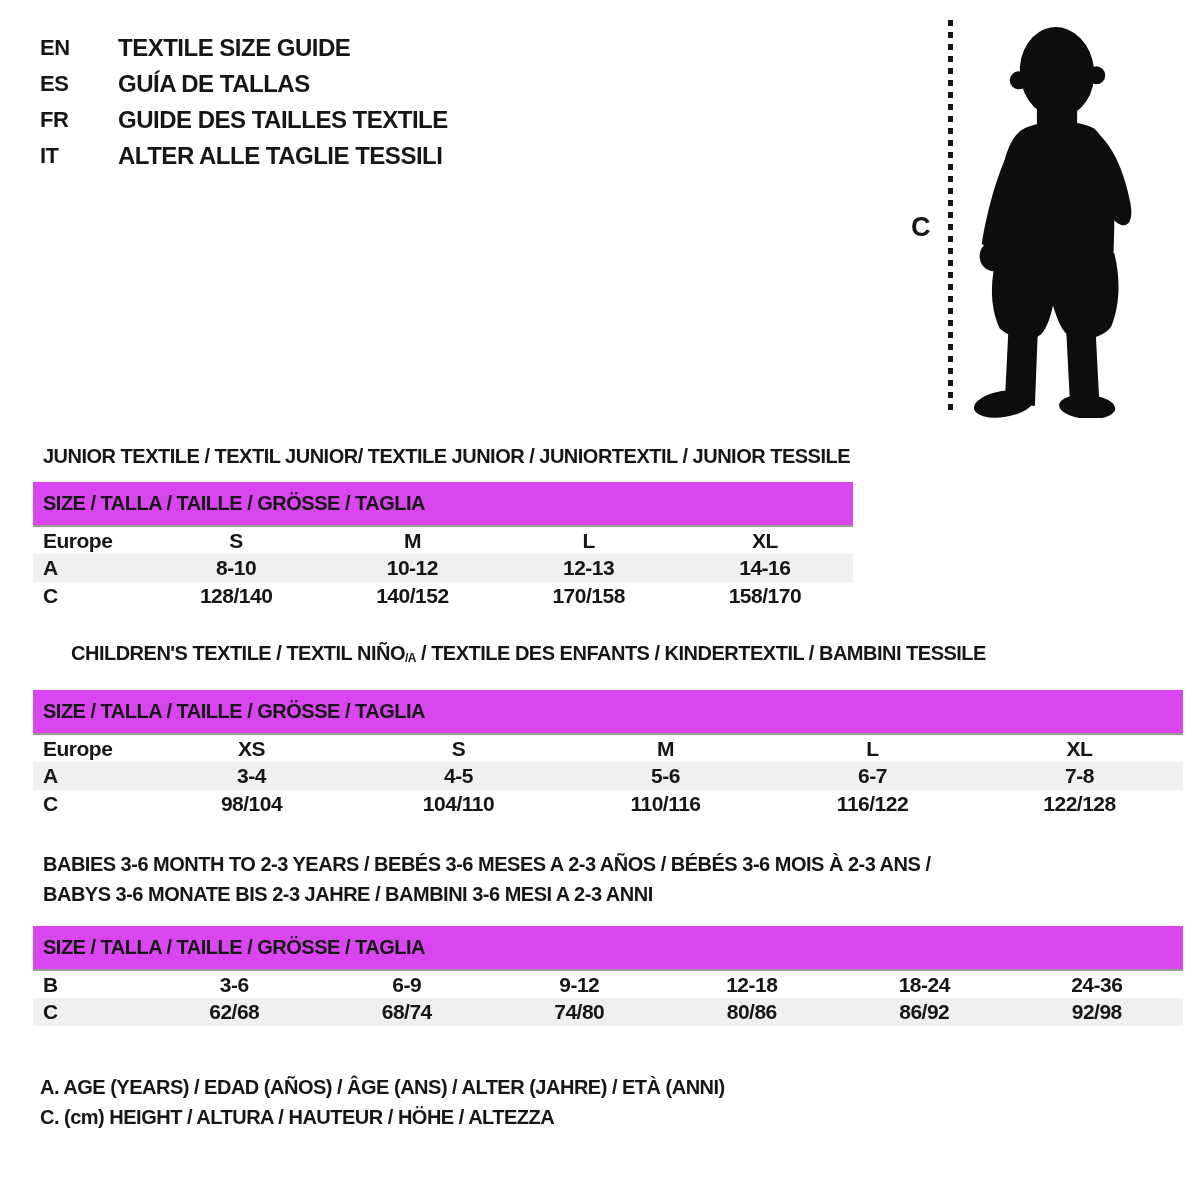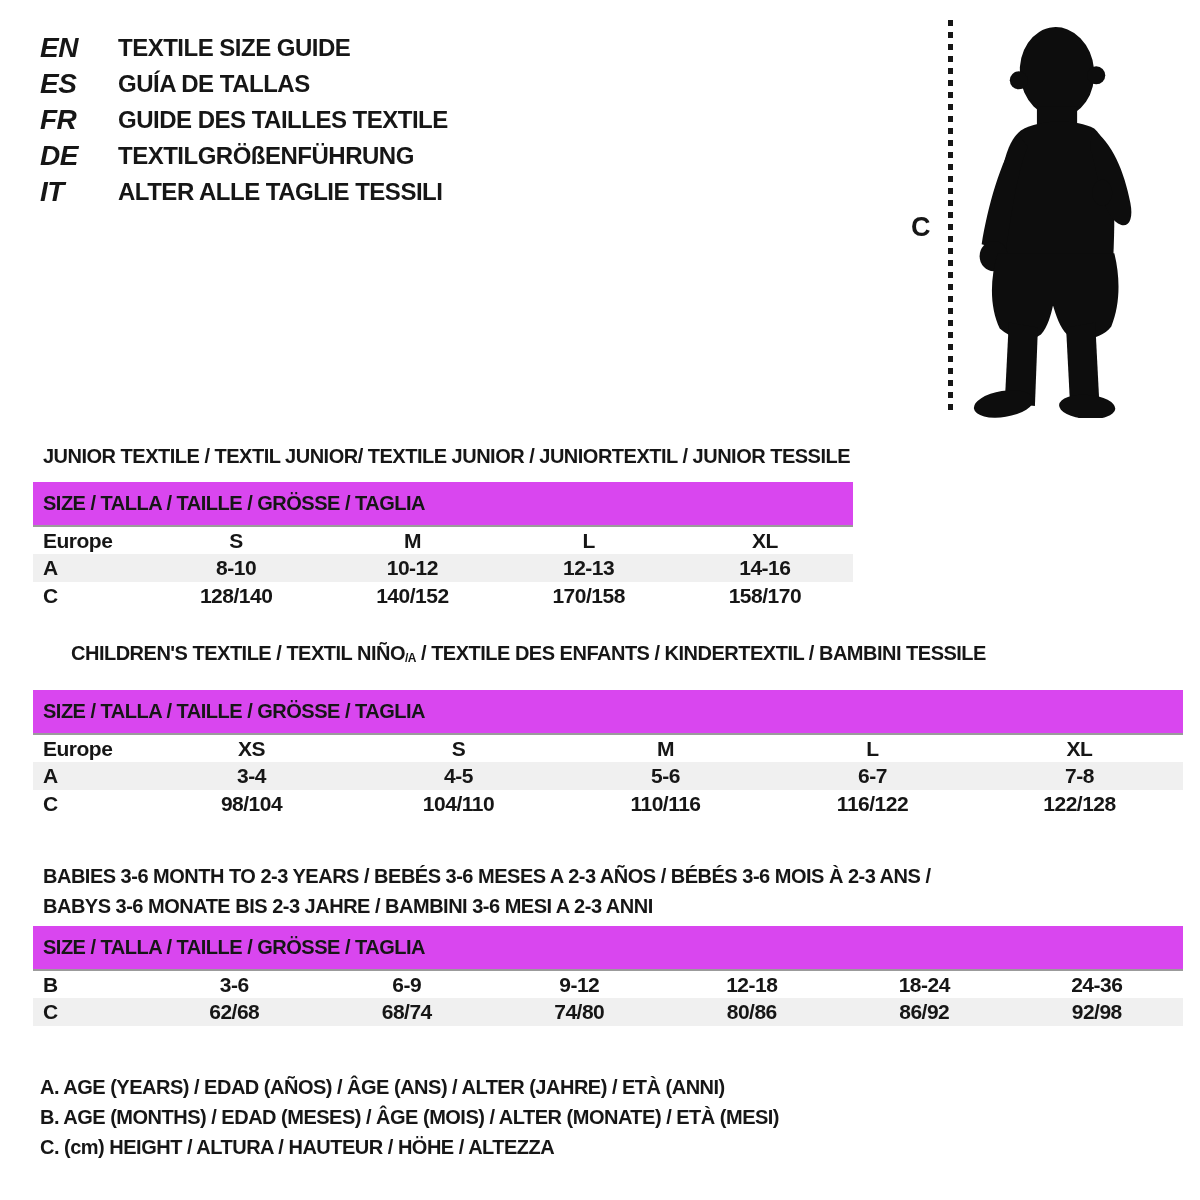--- a/index.html
+++ b/index.html
@@ -5,35 +5,35 @@
   * { margin:0; padding:0; box-sizing:border-box; }
   html,body { background:#ffffff; }
   .page {
     position:relative; width:1200px; height:1200px; background:#ffffff;
     font-family:"Liberation Sans", sans-serif; font-weight:700; color:#161616;
     overflow:hidden;
   }
   
   .lang-block { position:absolute; left:40px; top:30px; }
   .lang-row { display:flex; height:36px; align-items:center; }
-  .lang-code { width:78px; font-size:28px; letter-spacing:-0.5px;font-style:italic; }
+  .lang-code { width:78px; font-size:22px; letter-spacing:-0.5px; }
   .lang-title { font-size:24px; letter-spacing:-0.5px; white-space:nowrap; }
   
   .height-line {
     position:absolute; left:948px; top:20px; width:5px; height:396px;
     background:repeating-linear-gradient(to bottom,#161616 0 6px,transparent 6px 12px);
   }
   .figure-c-label { position:absolute; left:911px; top:212px; font-size:27px; }
   .toddler-svg { position:absolute; left:962px; top:16px; }
   
   .section-heading {
     position:absolute; left:43px; font-size:20px; letter-spacing:-0.5px; white-space:nowrap;
   }
   .heading-sub { font-size:12px; vertical-align:-2px; }
-  .two-line { line-height:30px;margin-top:12px; }
+  .two-line { line-height:30px; }
   
   table.size-table {
     position:absolute; left:33px; border-collapse:collapse; table-layout:fixed;
   }
   col.label-col { width:115px; }
   table.size-table td {
     height:28px; font-size:21px; font-weight:700; text-align:center;
     letter-spacing:-0.5px; vertical-align:middle; white-space:nowrap;
   }
   table.size-table td.lbl { text-align:left; padding-left:10px; }
@@ -56,24 +56,20 @@
       <span class="lang-code">EN</span>
       <span class="lang-title">TEXTILE SIZE GUIDE</span>
     </div>
     <div class="lang-row">
       <span class="lang-code">ES</span>
       <span class="lang-title">GUÍA DE TALLAS</span>
     </div>
     <div class="lang-row">
       <span class="lang-code">FR</span>
       <span class="lang-title">GUIDE DES TAILLES TEXTILE</span>
-    </div>
-    <div class="lang-row">
-      <span class="lang-code">DE</span>
-      <span class="lang-title">TEXTILGRÖßENFÜHRUNG</span>
     </div>
     <div class="lang-row">
       <span class="lang-code">IT</span>
       <span class="lang-title">ALTER ALLE TAGLIE TESSILI</span>
     </div>
   </div>
 
   <div class="height-line"></div>
   <div class="figure-c-label">C</div>
   <svg class="toddler-svg" width="182" height="402" viewBox="0 0 180 400" fill="#0d0d0d" xmlns="http://www.w3.org/2000/svg">
@@ -205,17 +201,16 @@
       <td>74/80</td>
       <td>80/86</td>
       <td>86/92</td>
       <td>92/98</td>
     </tr>
   </tbody>
     </table>
 
   <div class="legend">
     <div class="legend-line">A. AGE (YEARS) / EDAD (AÑOS) / ÂGE (ANS) / ALTER (JAHRE) / ETÀ (ANNI)</div>
-    <div class="legend-line">B. AGE (MONTHS) / EDAD (MESES) / ÂGE (MOIS) / ALTER (MONATE) / ETÀ (MESI)</div>
     <div class="legend-line">C. (cm) HEIGHT / ALTURA / HAUTEUR / HÖHE / ALTEZZA</div>
   </div>
 
 </div>
 
 </body></html>

